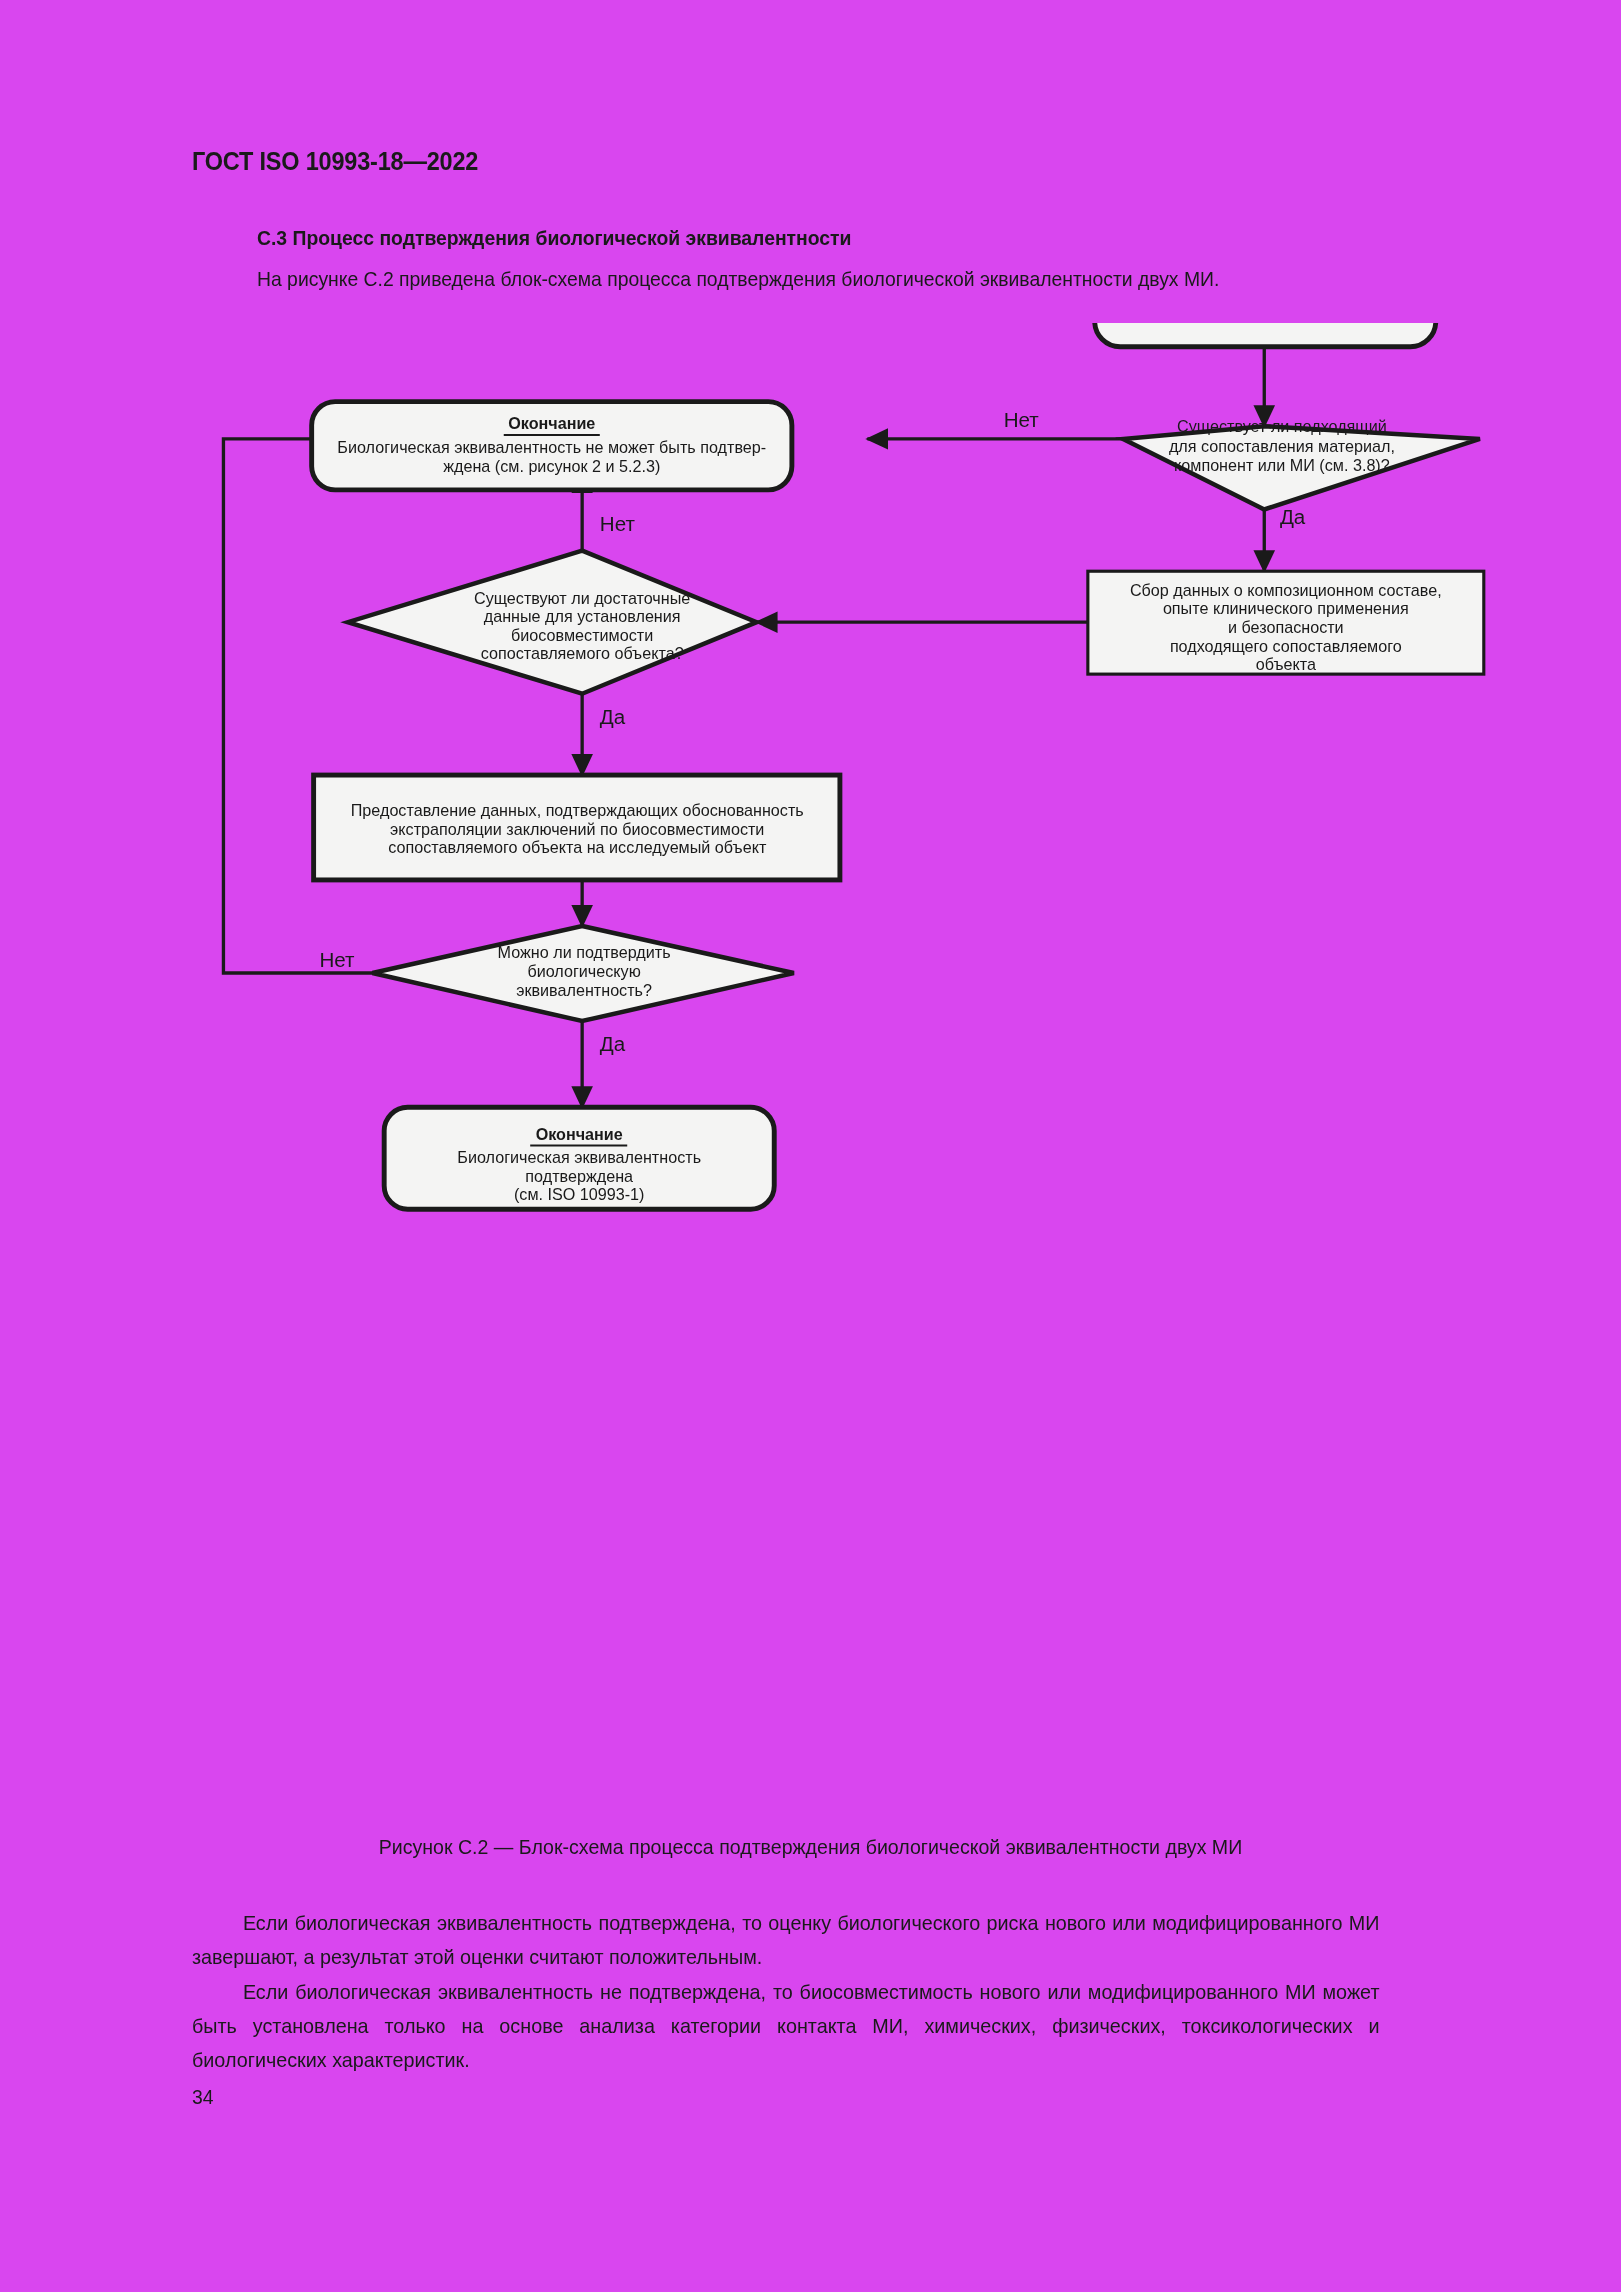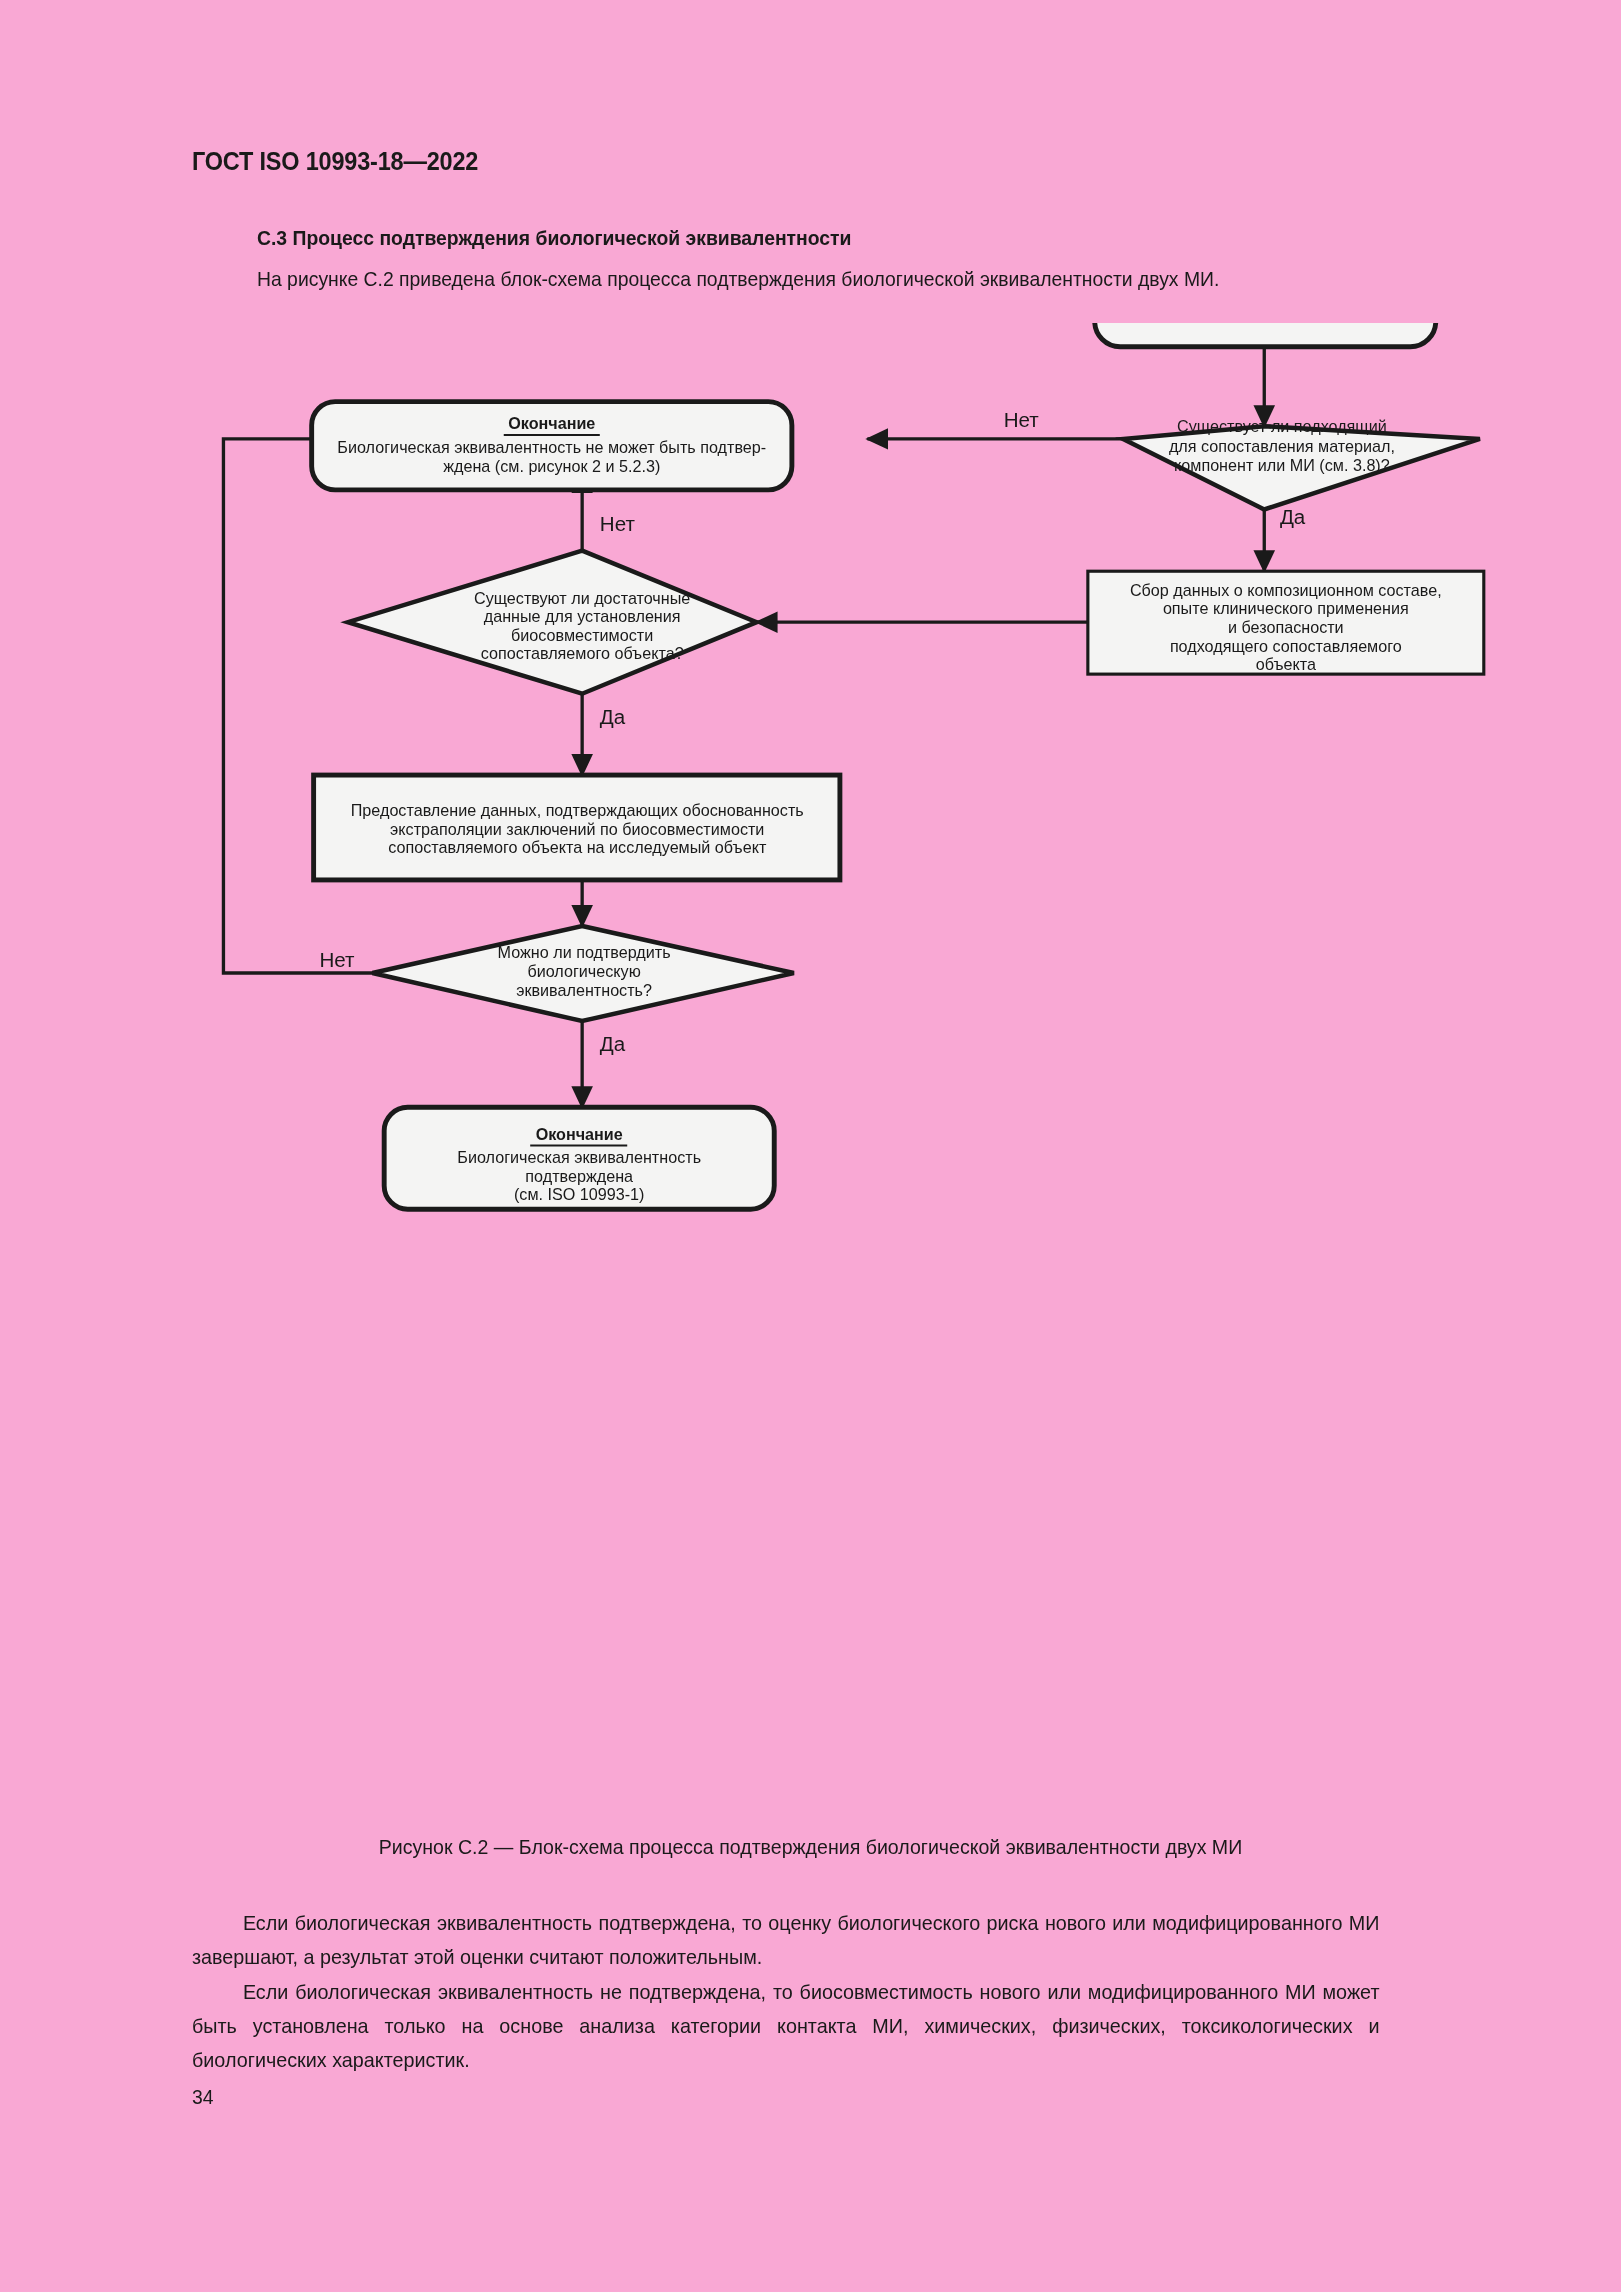--- a/index.html
+++ b/index.html
@@ -12,21 +12,21 @@
     width: 1621px;
     height: 2293px;
     position: relative;
     font-family: "Liberation Sans", sans-serif;
     color: #1a1a1a;
     overflow: hidden;
   }
   .page {
     position: absolute;
     inset: 0;
-    background: #f9a8d4;
+    background: #d946ef;
   }
 
   
   .running-head {
     position: absolute;
     left: 192px;
     top: 147px;
     font-size: 25.5px;
     font-weight: bold;
     letter-spacing: -0.2px;

